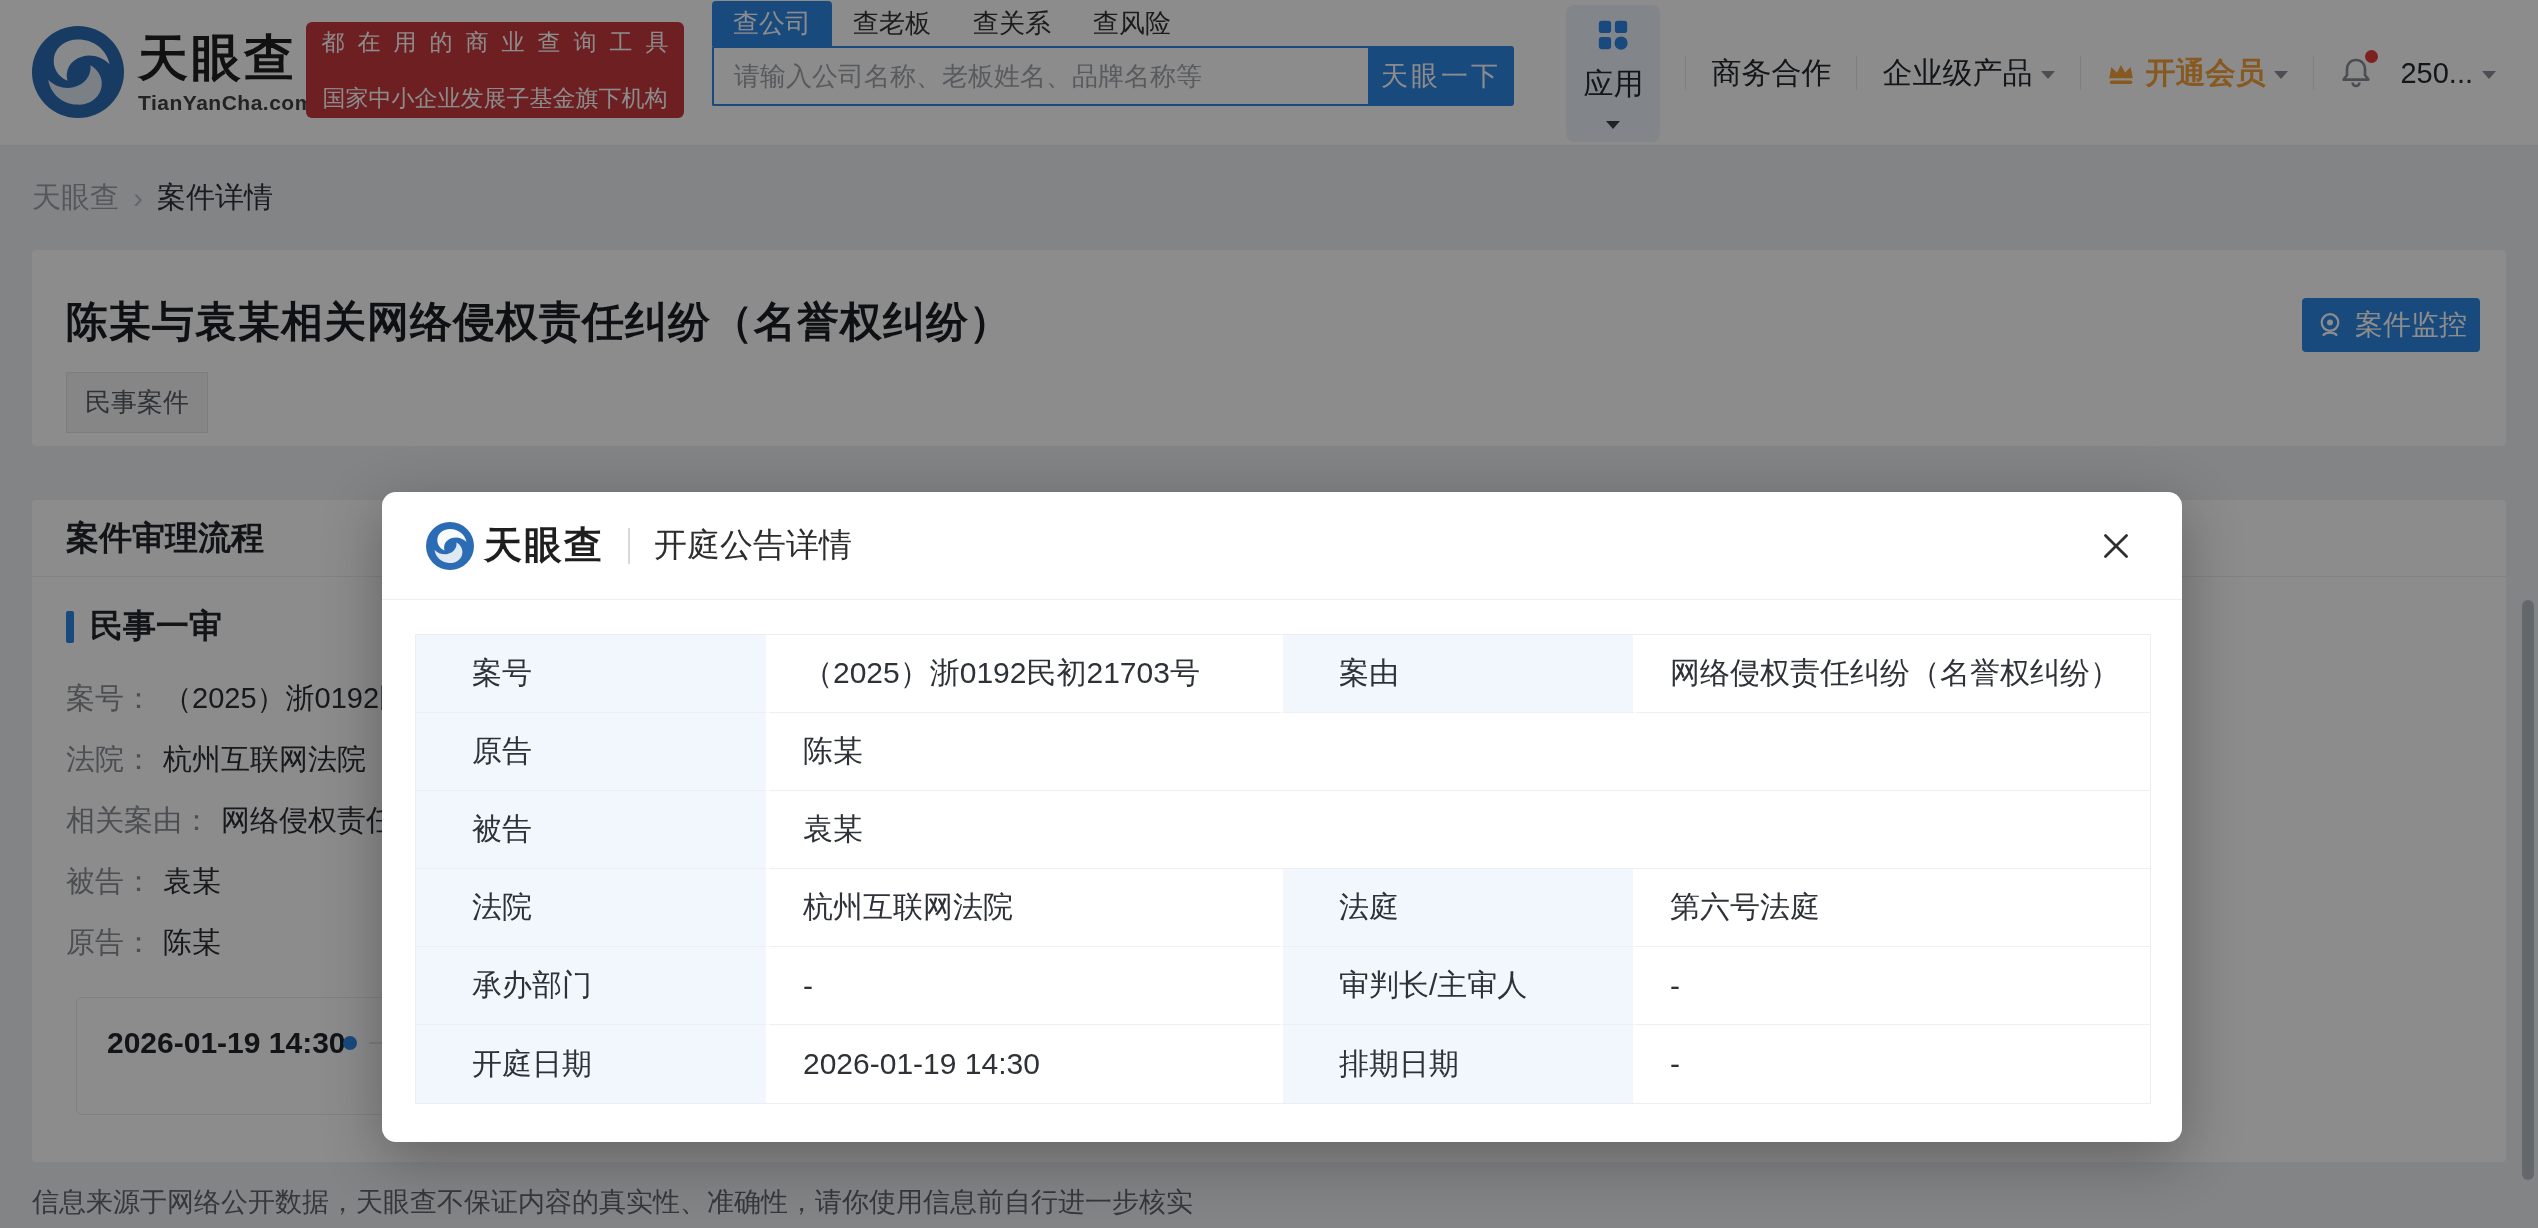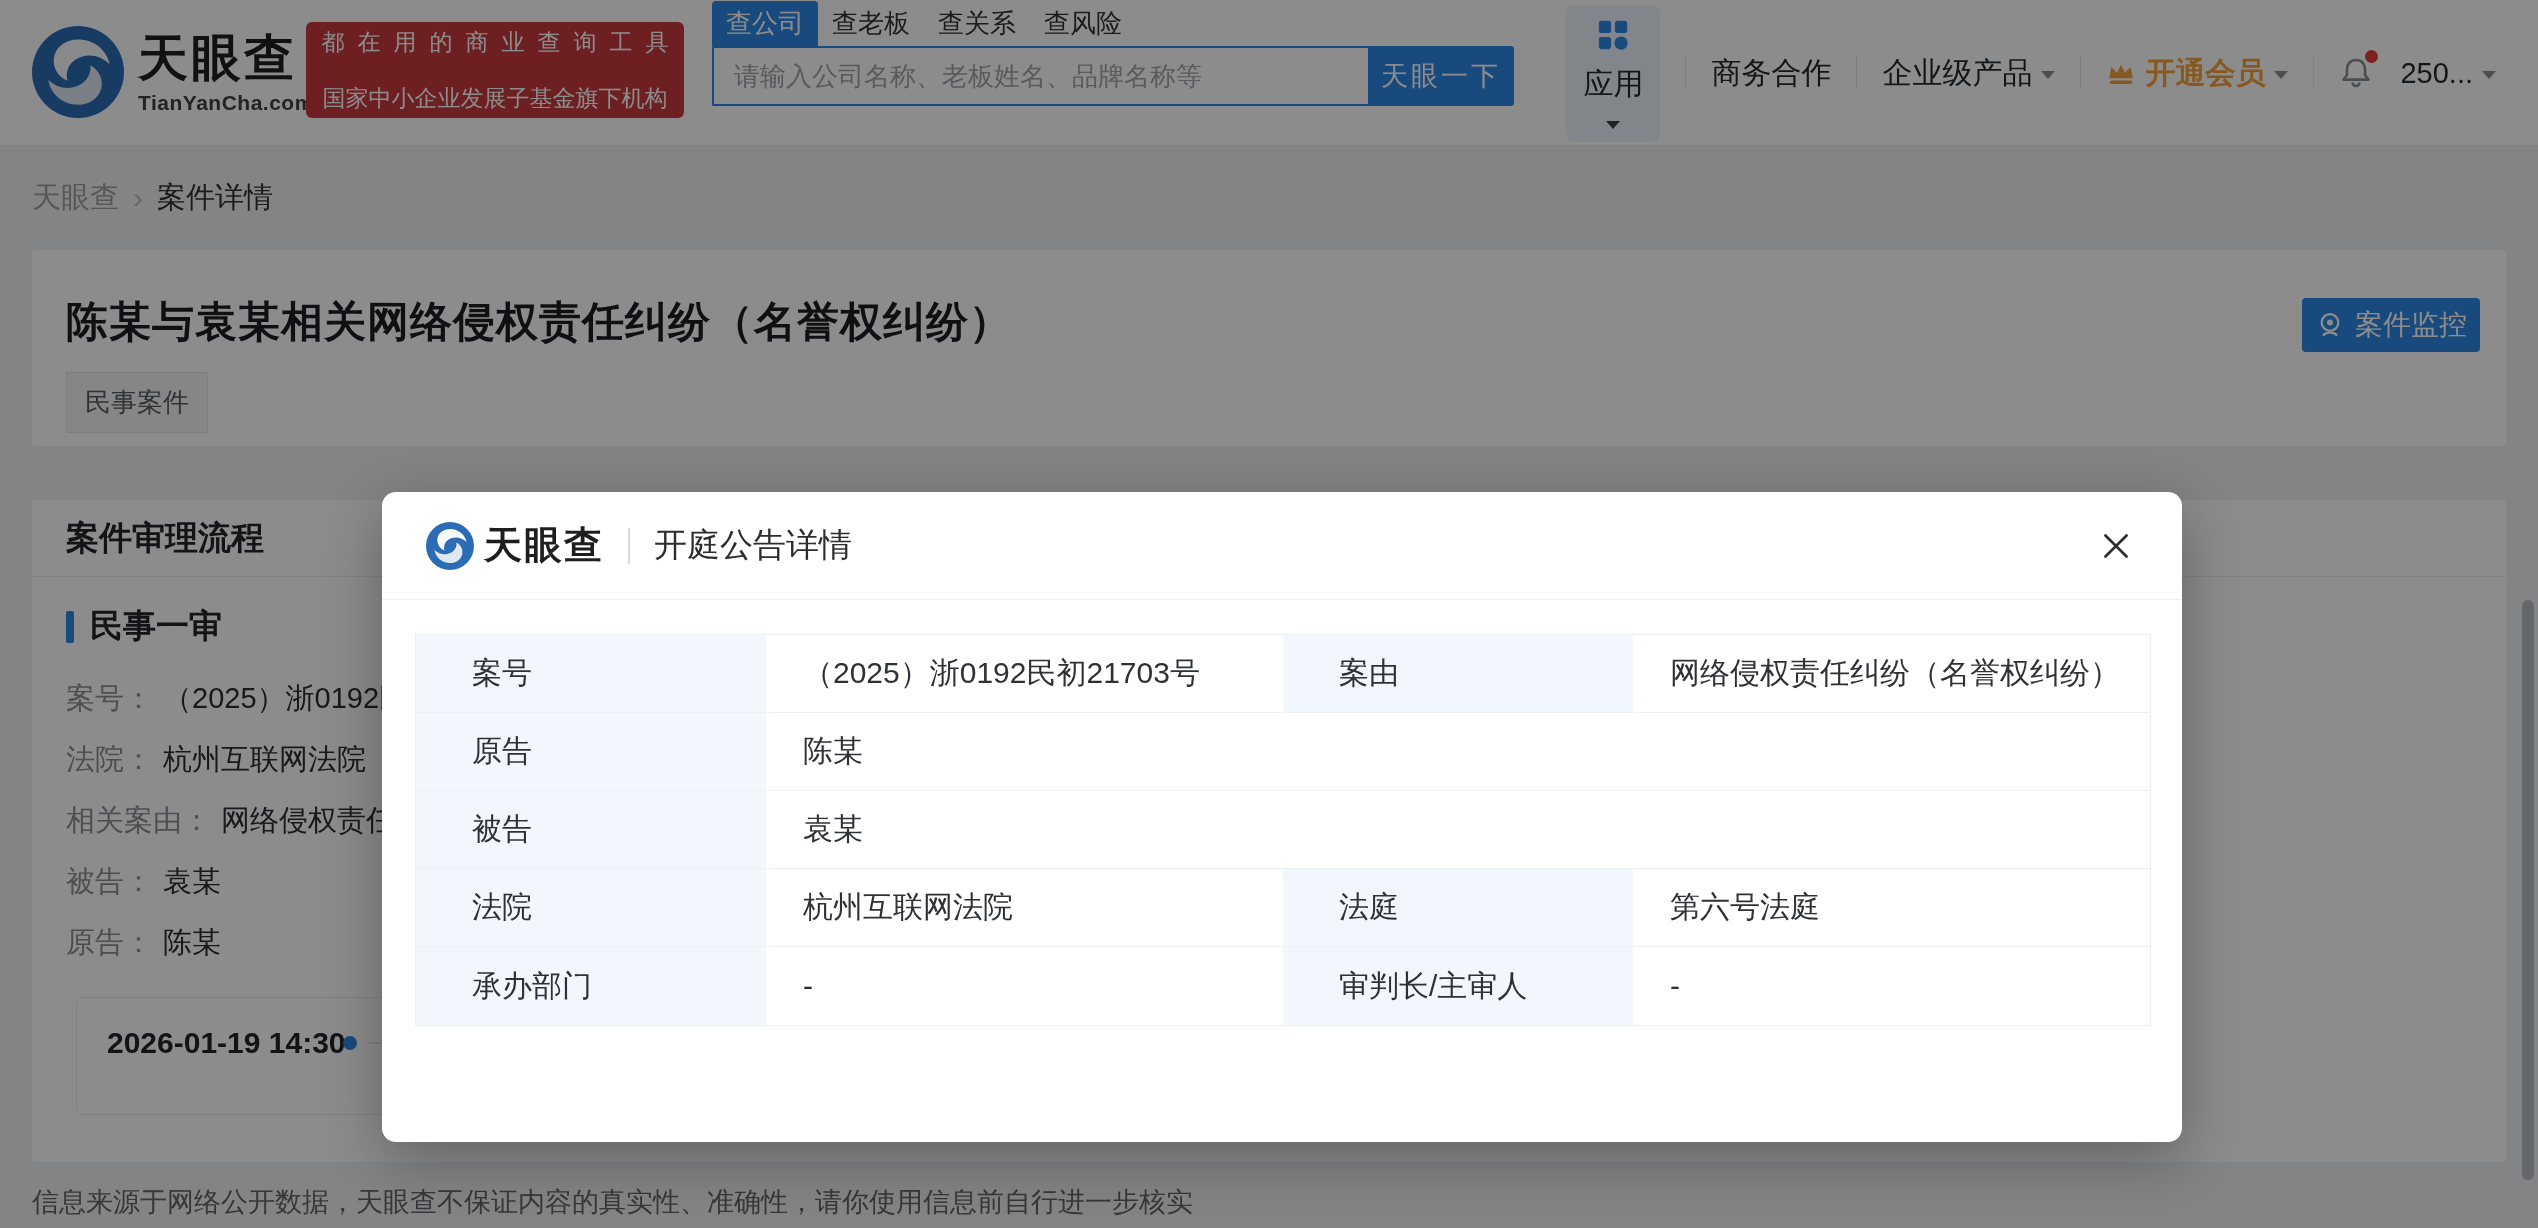--- a/index.html
+++ b/index.html
@@ -23,21 +23,21 @@
   .logo-text{margin-left:14px;}
   .logo-brand{font-size:50px;font-weight:700;color:#1f1f1f;letter-spacing:3px;line-height:58px;}
   .logo-domain{font-size:21px;font-weight:700;color:#404040;letter-spacing:.5px;margin-top:4px;}
   .promo{position:absolute;left:306px;top:22px;width:378px;height:96px;background:var(--promo-red);
     border-radius:6px;color:#fff;display:flex;flex-direction:column;justify-content:center;align-items:center;gap:20px;}
   .promo-line1{font-size:23px;letter-spacing:13px;text-indent:13px;line-height:36px;}
   .promo-line2{font-size:23px;letter-spacing:0;line-height:36px;}
 
   .search-area{position:absolute;left:712px;top:8px;}
   .search-tabs{display:flex;align-items:flex-end;height:38px;}
-  .stab{font-size:26px;color:#333;padding:5px 14px;cursor:pointer;}
+  .stab{font-size:26px;color:#333;padding:5px 21px;cursor:pointer;}
   .stab.active{background:var(--accent);color:#fff;border-radius:4px 4px 0 0;}
   .search-box{display:flex;}
   .search-input{width:656px;height:60px;border:2px solid var(--accent);border-right:none;background:#fff;
     font-size:26px;color:#333;padding:0 20px;outline:none;border-radius:2px 0 0 2px;
     font-family:"Liberation Sans","DejaVu Sans",sans-serif;}
   .search-input::placeholder{color:#a0a4ab;}
   .search-btn{width:146px;height:60px;background:var(--accent);color:#fff;font-size:27px;letter-spacing:3px;
     display:flex;align-items:center;justify-content:center;border:none;border-radius:0 3px 3px 0;cursor:pointer;}
 
   .top-right{position:absolute;right:42px;top:0;height:146px;display:flex;align-items:center;gap:25px;}
@@ -290,18 +290,24 @@
             <td class="vcell">杭州互联网法院</td>
             <td class="lcell">法庭</td>
             <td class="vcell">第六号法庭</td>
           </tr>
           <tr>
             <td class="lcell">承办部门</td>
             <td class="vcell">-</td>
             <td class="lcell">审判长/主审人</td>
             <td class="vcell">-</td>
           </tr>
+          <tr>
+            <td class="lcell">开庭日期</td>
+            <td class="vcell">2026-01-19 14:30</td>
+            <td class="lcell">排期日期</td>
+            <td class="vcell">-</td>
+          </tr>
         </tbody>
     </table>
   </div>
 </div>
 
 <div class="scroll-thumb"></div>
 
 </body></html>

